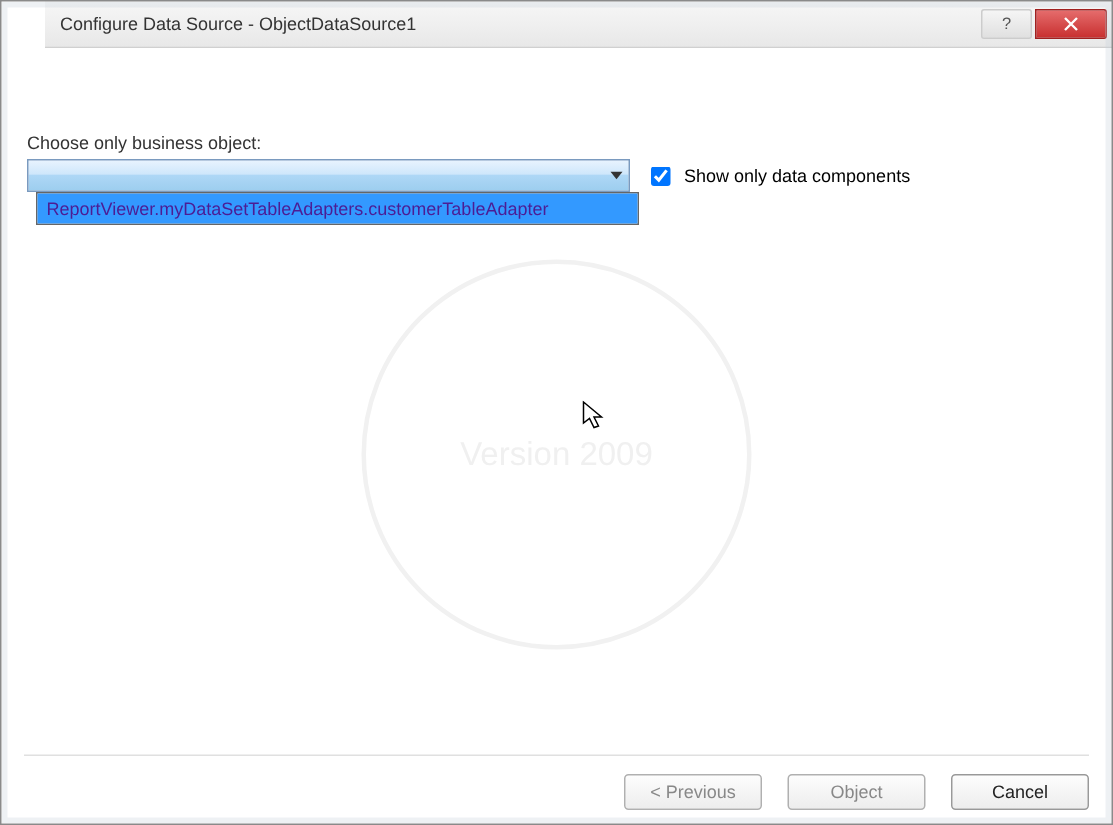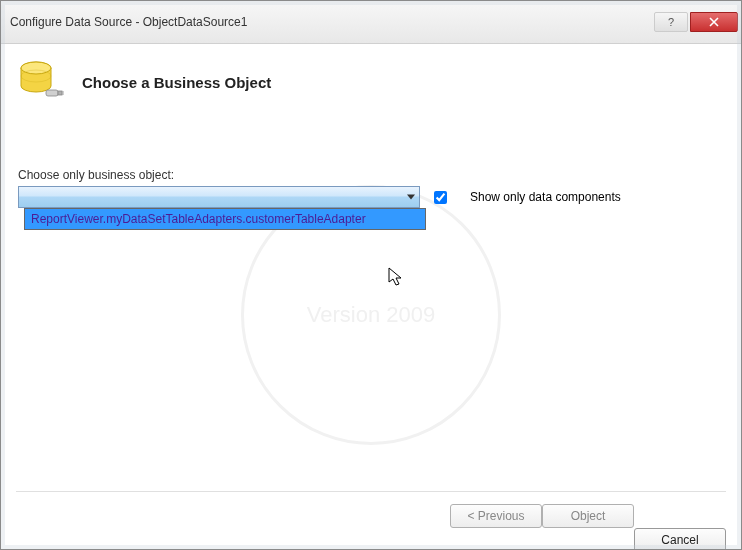--- a/index.html
+++ b/index.html
@@ -6,27 +6,28 @@
     body {
       font-family: "Segoe UI", Tahoma, sans-serif;
       font-size: 12px;
       background: #fff;
       width: 742px;
       height: 550px;
       overflow: hidden;
       position: relative;
     }
     .titlebar {
-      height: 44px;
+      height: 32px;
       background: linear-gradient(to bottom, #f7f7f7, #e8e8e8);
       border-bottom: 1px solid #d0d0d0;
       display: flex;
       align-items: center;
       padding: 0 4px 0 10px;
       position: relative;
+      margin-left: 30px;
     }
     .titlebar-title {
       font-size: 12px;
       color: #333;
       flex: 1;
     }
     .titlebar-buttons {
       display: flex;
       gap: 0;
     }
@@ -126,60 +127,59 @@
     .dropdown-item {
       padding: 3px 6px;
       font-size: 12px;
       background: #3399ff;
       color: #4c1d95;
       cursor: default;
     }
     .checkbox-wrap {
       display: flex;
       align-items: center;
-      gap: 23px;
+      gap: 9px;
     }
     .checkbox-wrap input {
       width: 13px;
       height: 13px;
     }
     .cursor {
       position: absolute;
       left: 388px;
       top: 267px;
       z-index: 20;
       pointer-events: none;
     }
     .button-row {
       position: absolute;
       bottom: 14px;
       right: 16px;
       left: 16px;
       display: flex;
       justify-content: flex-end;
-      gap: 0;
+      gap: 17px;
       padding-top: 12px;
       border-top: 1px solid #e0e0e0;
     }
     .wiz-btn {
       width: 92px;
       height: 24px;
       border: 1px solid #b0b0b0;
       background: linear-gradient(to bottom, #fdfdfd, #ededed);
       font-size: 12px;
       color: #888;
       border-radius: 3px;
       display: flex;
       align-items: center;
       justify-content: center;
     }
     .wiz-btn.enabled {
       color: #222;
       border-color: #999;
-      margin-top: 24px;
     }
     .watermark {
       position: absolute;
       left: 50%;
       top: 52%;
       transform: translate(-50%, -50%);
       width: 260px;
       height: 260px;
       border: 3px solid #f1f1f1;
       border-radius: 50%;
@@ -216,37 +216,20 @@
     </div>
   </div>
 </div>
 
 <div class="content">
 
   <div class="watermark">
     <div>Version 2009</div>
   </div>
 
-  <div class="header-row">
-    <div class="db-icon-wrap">
-      <svg viewBox="0 0 48 48" width="48" height="48">
-        <ellipse cx="20" cy="10" rx="15" ry="6" fill="#f4d444" stroke="#c9a810" stroke-width="1"></ellipse>
-        <path d="M5 10 v18 a15 6 0 0 0 30 0 V10" fill="#f4d444" stroke="#c9a810" stroke-width="1"></path>
-        <ellipse cx="20" cy="10" rx="15" ry="6" fill="#fce77d" stroke="#c9a810" stroke-width="1"></ellipse>
-        <ellipse cx="20" cy="18" rx="15" ry="6" fill="none" stroke="#c9a810" stroke-width="0.6" opacity="0.5"></ellipse>
-        <g transform="translate(30,30)">
-          <rect x="0" y="2" width="12" height="6" rx="2" fill="#d0d0d0" stroke="#888" stroke-width="0.8"></rect>
-          <rect x="12" y="3" width="4" height="4" fill="#b0b0b0" stroke="#888" stroke-width="0.8"></rect>
-          <line x1="16" y1="4" x2="19" y2="4" stroke="#888" stroke-width="0.8"></line>
-          <line x1="16" y1="6" x2="19" y2="6" stroke="#888" stroke-width="0.8"></line>
-        </g>
-      </svg>
-    </div>
-    <div class="page-title">Choose a Business Object</div>
-  </div>
 
 
   <div class="field-label">Choose only business object:</div>
 
   <div class="field-row">
     <div class="combo">
       <span></span>
       <div class="combo-arrow"></div>
     </div>
     <label class="checkbox-wrap">

